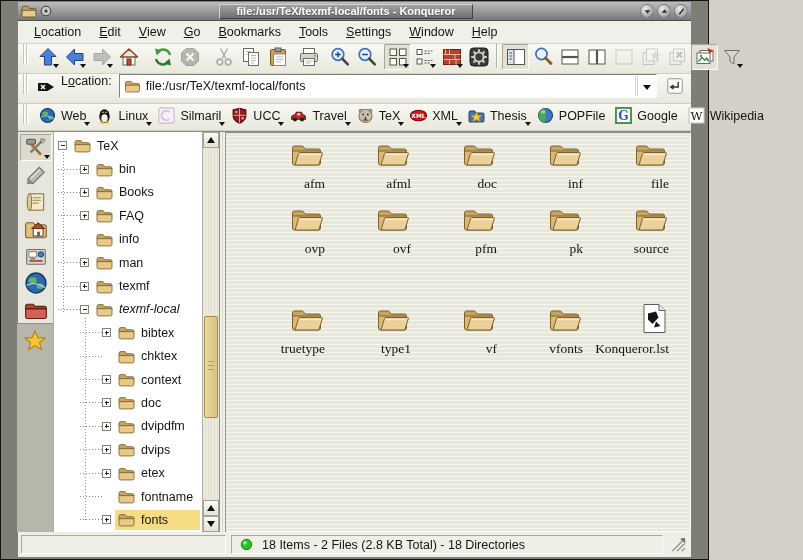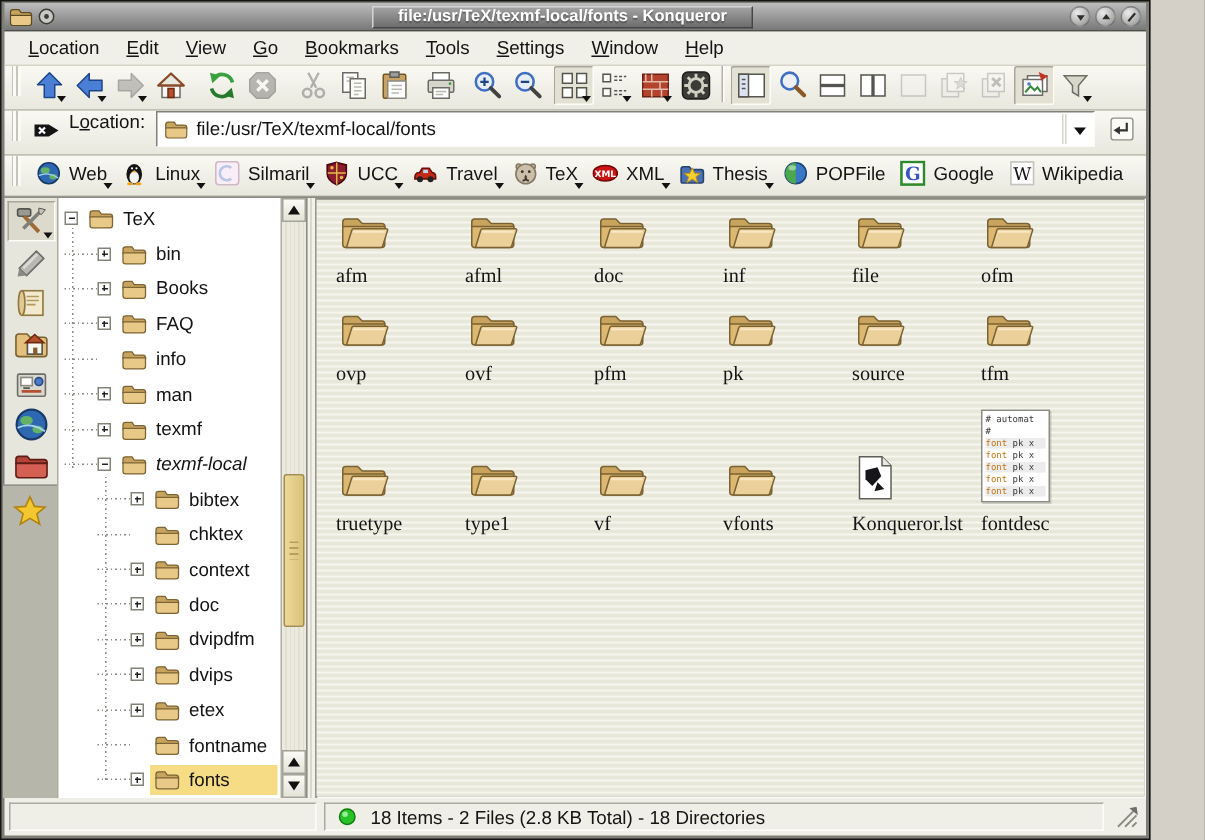--- a/index.html
+++ b/index.html
@@ -1,18 +1,18 @@
 <!DOCTYPE html>
 <html><head>
 <meta charset="utf-8">
 <style>
   *{box-sizing:border-box;margin:0;padding:0}
   html,body{background:#d4d0c8}
   body{font-family:"Liberation Sans",sans-serif;font-size:12.5px;color:#141414}
-  .window{width:767px;height:560px;border:1px solid #141414;background:#7e7e76;padding:1px 2px 2px;display:flex;flex-direction:column;position:relative}
+  .window{width:709px;height:560px;border:1px solid #141414;background:#7e7e76;padding:1px 17px 2px;display:flex;flex-direction:column;position:relative}
 
   
   .titlebar{height:19px;background:linear-gradient(#bdbdbd,#787878);display:flex;align-items:center;gap:3px;padding:0 3px;border-bottom:1px solid #4e4e4a;flex:none}
   .wicon{width:16px;height:14px;flex:none}
   .sticky{width:12px;height:12px;flex:none}
   .titlebox{margin:0 auto;height:15px;padding:0 16px;display:flex;align-items:center;background:linear-gradient(#a2a2a2,#6d6d6d);border:1px solid;border-color:#d2d2d2 #454545 #454545 #d2d2d2;color:#fff;font-weight:bold;font-size:11px;white-space:nowrap;text-shadow:0 1px 1px #00000055}
   .wbtn{width:14px;height:14px;border-radius:50%;background:radial-gradient(circle at 35% 30%,#ececec,#8c8c8c);border:1px solid #38383466;display:flex;align-items:center;justify-content:center;flex:none}
   .wbtn svg{width:9px;height:9px}
 
   
@@ -82,21 +82,21 @@
   .sthumb{position:absolute;left:1px;right:1px;top:184px;height:102px;background:linear-gradient(90deg,#ecd99c,#d9c279);border:1px solid #a38c4c;border-radius:2px}
   .sthumb::after{content:'';position:absolute;left:3px;right:3px;top:44px;height:12px;background:repeating-linear-gradient(180deg,#b79f5e 0 1px,transparent 1px 4px)}
 
   .splitter{width:6px;background:repeating-linear-gradient(90deg,#f3f2ea 0 2px,#d9d8cc 2px 3px);border-right:1px solid #9a998f;flex:none}
 
   .mainview{flex:1;background:repeating-linear-gradient(180deg,#e7e7da 0 3px,#f6f6ef 3px 4px);border:1px solid;border-color:#8e8d84 #fdfdf8 #fdfdf8 transparent;padding:2px 0 0 12px;overflow:hidden;min-width:0}
   .frow{display:flex}
   .frow.r1{margin-top:5px}
   .frow.r2{margin-top:13px}
   .frow.r3{margin-top:14px;height:86px;align-items:flex-end}
-  .fcell{width:86px;display:flex;flex-direction:column;align-items:flex-start;gap:6px;flex:none}
+  .fcell{width:86px;display:flex;flex-direction:column;align-items:flex-end;gap:6px;flex:none}
   .flabel{font-family:"Liberation Serif",serif;font-size:13.5px;white-space:nowrap}
   .fi-folder{width:37px;height:30px}
   .fi-folder svg,.fi-doc svg{width:100%;height:100%;display:block}
   .fi-doc{width:30px;height:33px}
   .prev{width:46px;height:62px;background:#fff;border:1px solid #8c8c84;box-shadow:1px 1px 0 #00000026;padding:2px 2px;display:flex;flex-direction:column;gap:1px;font-family:"DejaVu Sans Mono",monospace;font-size:6px;line-height:7px;color:#3a3a3a;overflow:hidden;white-space:nowrap}
   .prev .pline:nth-child(2n+3){background:#ececec}
   .prev .f{color:#c27818}
 
   
   .statusbar{height:25px;background:#f0efe7;display:flex;align-items:center;gap:5px;padding:2px 3px;flex:none}

